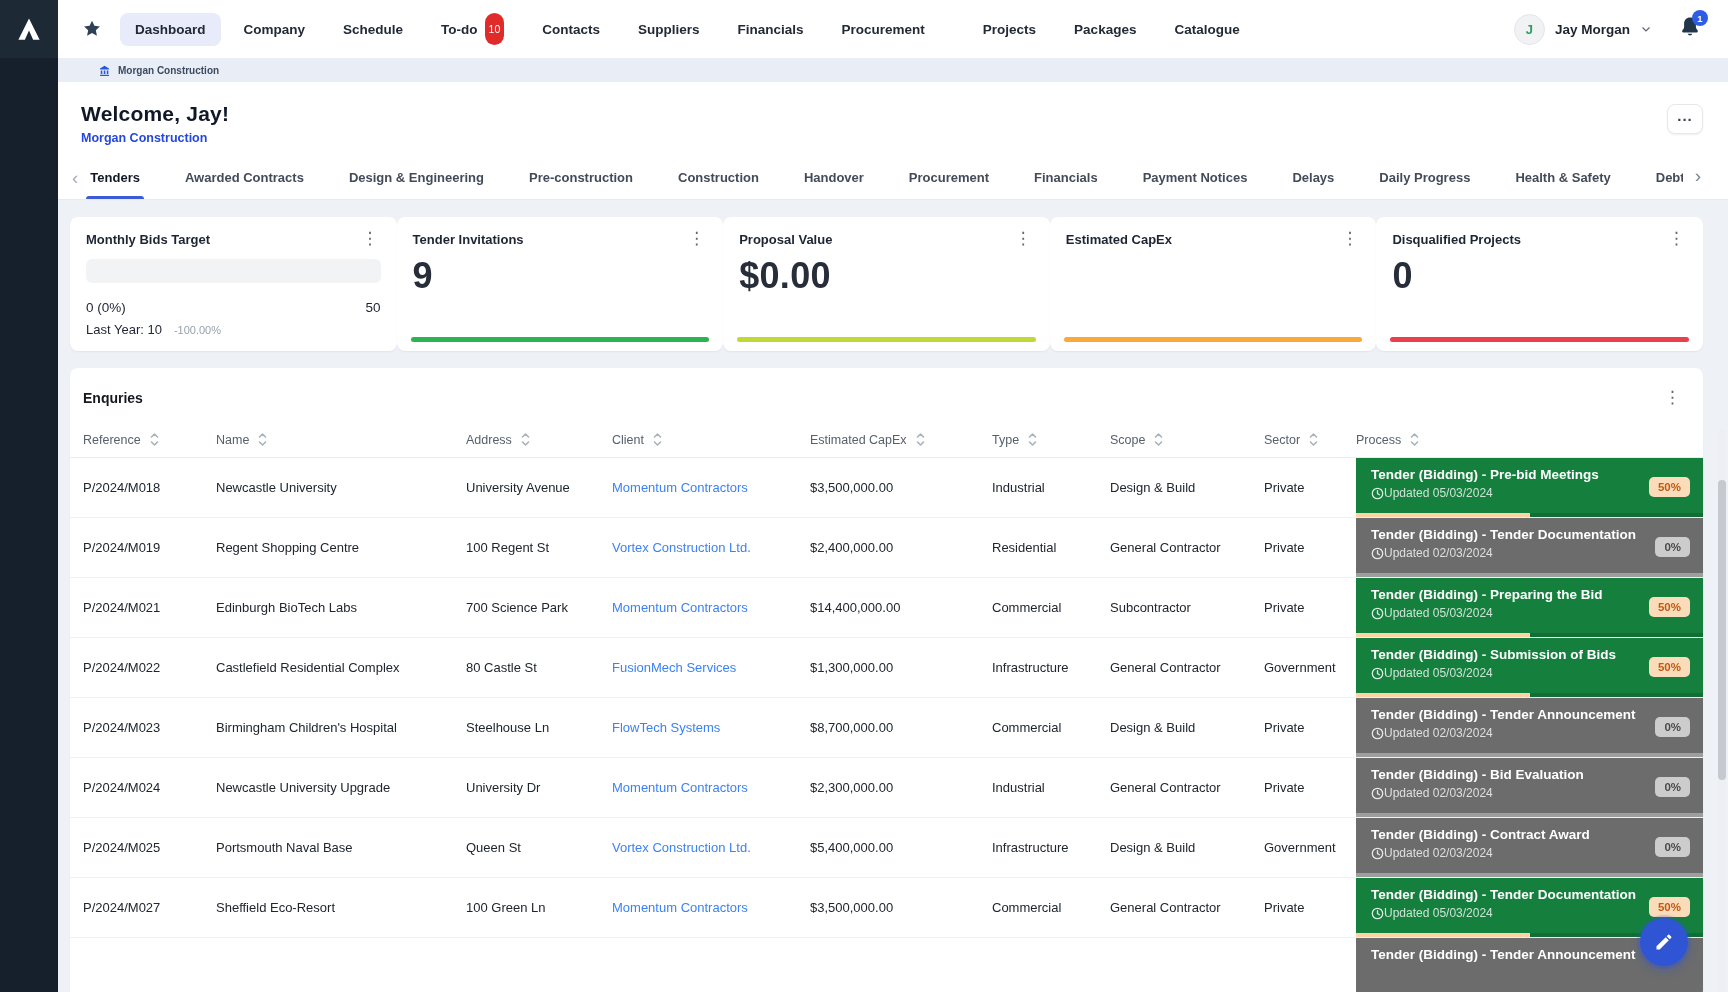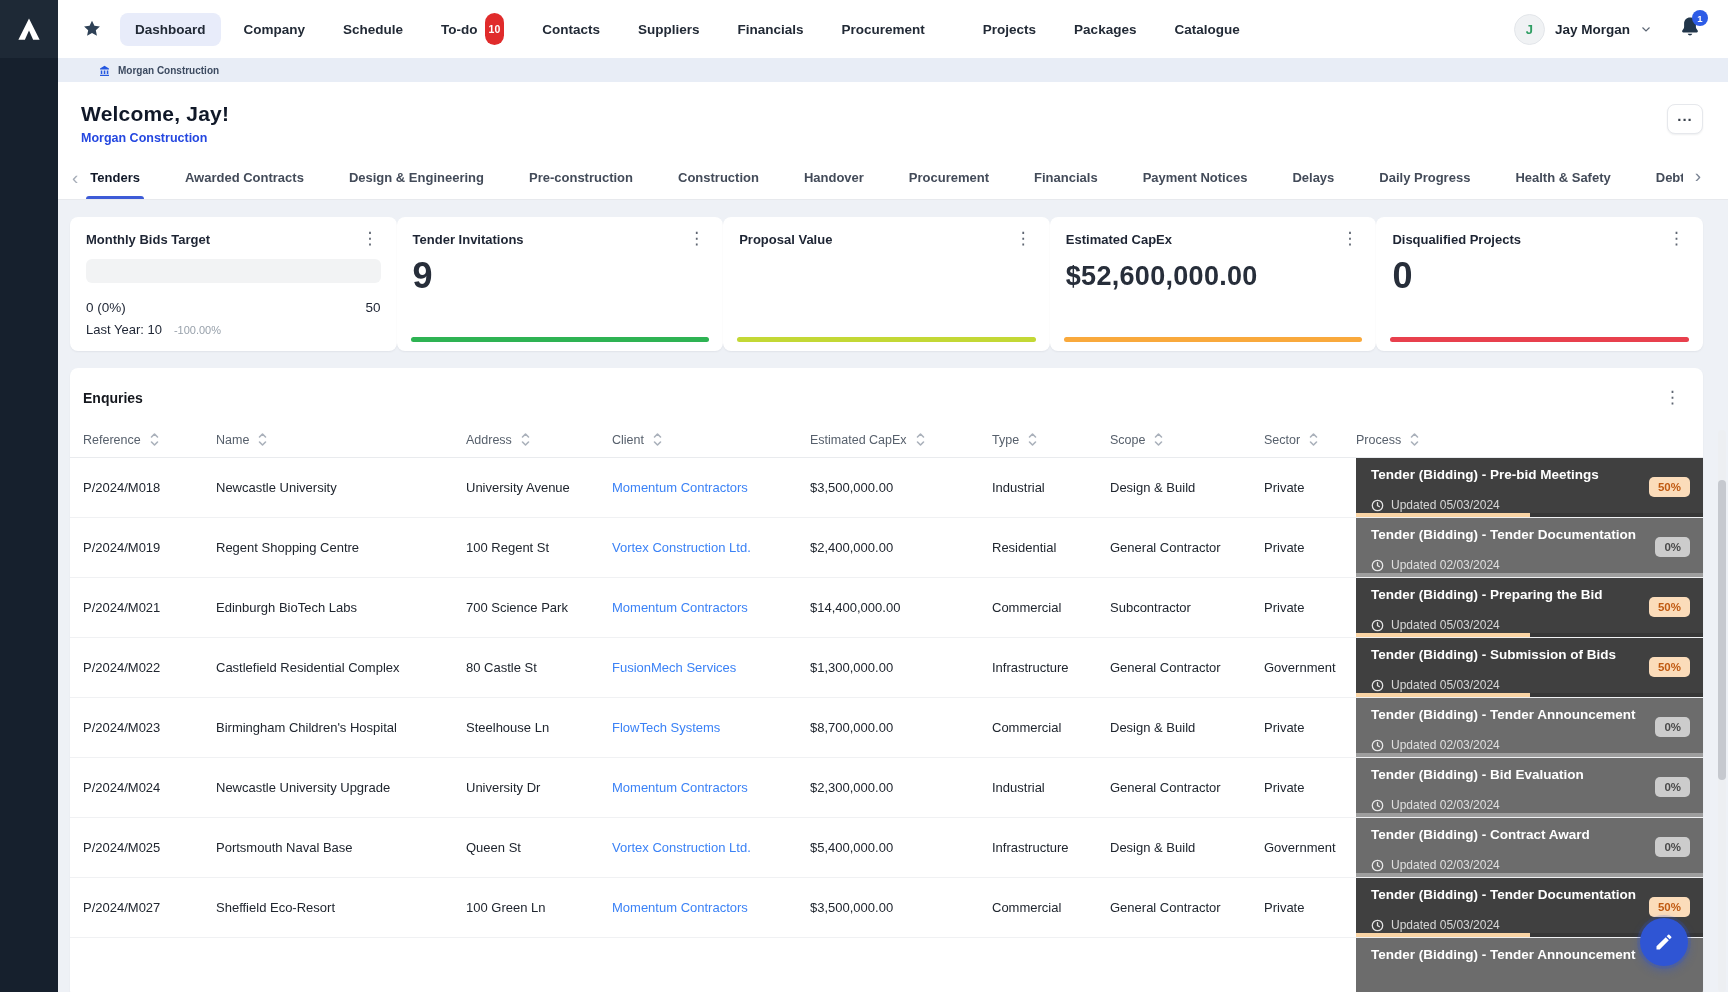--- a/index.html
+++ b/index.html
@@ -14,21 +14,21 @@
   
   .topbar { margin-left:58px; height:58px; background:#ffffff; display:flex; align-items:center;
             padding:0 26px 0 24px; position:relative; z-index:20; }
   .fav-star { width:22px; height:22px; margin-right:16px; display:flex; align-items:center; cursor:pointer; }
   .fav-star svg { width:20px; height:20px; fill:#2e4156; }
   .main-nav { display:flex; align-items:center; gap:8px; }
   .nav-item { display:flex; align-items:center; padding:9px 15px; border-radius:8px; font-size:13.5px;
               font-weight:700; color:#222a36; cursor:pointer; white-space:nowrap; }
   .nav-item.active { background:#e8ecfa; }
   .nav-badge { margin-left:7px; min-width:19px; height:19px; padding:16px 4px; border-radius:10px; background:#e02b2b;
-               color:#fff; font-size:10.5px; font-weight:700; display:flex; align-items:center; justify-content:center; }
+               color:#fff; font-size:10.5px; font-weight:400; display:flex; align-items:center; justify-content:center; }
   .top-right { margin-left:auto; display:flex; align-items:center; gap:26px; }
   .user-menu { display:flex; align-items:center; gap:10px; cursor:pointer; }
   .avatar { width:31px; height:31px; border-radius:50%; background:#f0f2f4; border:1px solid #e3e6ea;
             display:flex; align-items:center; justify-content:center; font-size:13px; font-weight:700; color:#2f9e63; }
   .user-name { font-size:13.5px; font-weight:700; color:#1c2430; }
   .user-menu svg { width:12px; height:12px; stroke:#5c6674; }
   .bell-wrap { position:relative; cursor:pointer; }
   .bell-wrap svg { width:24px; height:24px; fill:#22364a; }
   .bell-badge { position:absolute; top:-5px; right:-6px; width:16px; height:16px; border-radius:50%;
                 background:#2e5ce6; color:#fff; font-size:9.5px; font-weight:700;
@@ -87,26 +87,26 @@
   .th { display:flex; align-items:center; gap:9px; font-size:12.5px; color:#57606c; cursor:pointer; }
   .th:first-child, .td:first-child { padding-left:13px; }
   .th svg { width:9px; height:15px; }
   .trow { height:60px; border-bottom:1px solid #f0f1f3; cursor:pointer; }
   .td { font-size:13px; color:#20262f; padding-right:10px; overflow:hidden; white-space:nowrap; }
   .td.link { color:#3b82f6; }
   .td.process-cell { height:100%; padding:0; position:relative; overflow:visible; }
 
   .process { height:100%; width:100%; position:relative; padding:9px 14px 0 15px; }
   .process .ptitle { font-size:13.5px; font-weight:700; color:#fff; white-space:nowrap; overflow:hidden; }
-  .process .pmeta { display:flex; align-items:center; gap:7px; margin-top:16px; color:rgba(255,255,255,.78); font-size:12px; }
+  .process .pmeta { display:flex; align-items:center; margin-top:4px; color:rgba(255,255,255,.78); font-size:12px; }
   .process .pmeta svg { width:13px; height:13px; stroke:rgba(255,255,255,.85); }
   .pbadge { position:absolute; right:13px; top:19px; padding:4px 9px; border-radius:5px; font-size:11.5px; font-weight:700; }
   .strip { position:absolute; left:0; right:0; bottom:0; height:4px; }
   .strip .fill { height:100%; }
-  .process.orange { background:#404040; }
+  .process.orange { background:#15803d; }
   .process.orange .pbadge { background:#fbdcba; color:#c05a12; }
   .process.orange .strip { background:rgba(0,0,0,.14); }
   .process.orange .fill { background:#fad4a4; }
   .process.gray { background:#6c6c6c; }
   .process.gray .pbadge { background:#cccccc; color:#4a4a4a; }
   .process.gray .strip { background:rgba(255,255,255,.34); }
   .process.gray .fill { background:rgba(255,255,255,0); }
 
   
   .fab { position:fixed; left:1640px; top:918px; width:48px; height:48px; border-radius:50%;
@@ -243,28 +243,28 @@
           <div class="kebab">⋮</div>
         </div>
         <div class="stat-value">9</div>
         <div class="card-bar" style="background: rgb(46, 179, 83);"></div>
       </div>
       <div class="card">
         <div class="card-head">
           <div class="card-title">Proposal Value</div>
           <div class="kebab">⋮</div>
         </div>
+        <div class="stat-value">$0.00</div>
         <div class="card-bar" style="background: rgb(195, 216, 53);"></div>
       </div>
       <div class="card">
         <div class="card-head">
           <div class="card-title">Estimated CapEx</div>
           <div class="kebab">⋮</div>
         </div>
-        <div class="stat-value small">$52,600,000.00</div>
         <div class="card-bar" style="background: rgb(249, 169, 60);"></div>
       </div>
       <div class="card">
         <div class="card-head">
           <div class="card-title">Disqualified Projects</div>
           <div class="kebab">⋮</div>
         </div>
         <div class="stat-value">0</div>
         <div class="card-bar" style="background: rgb(232, 64, 77);"></div>
       </div>

